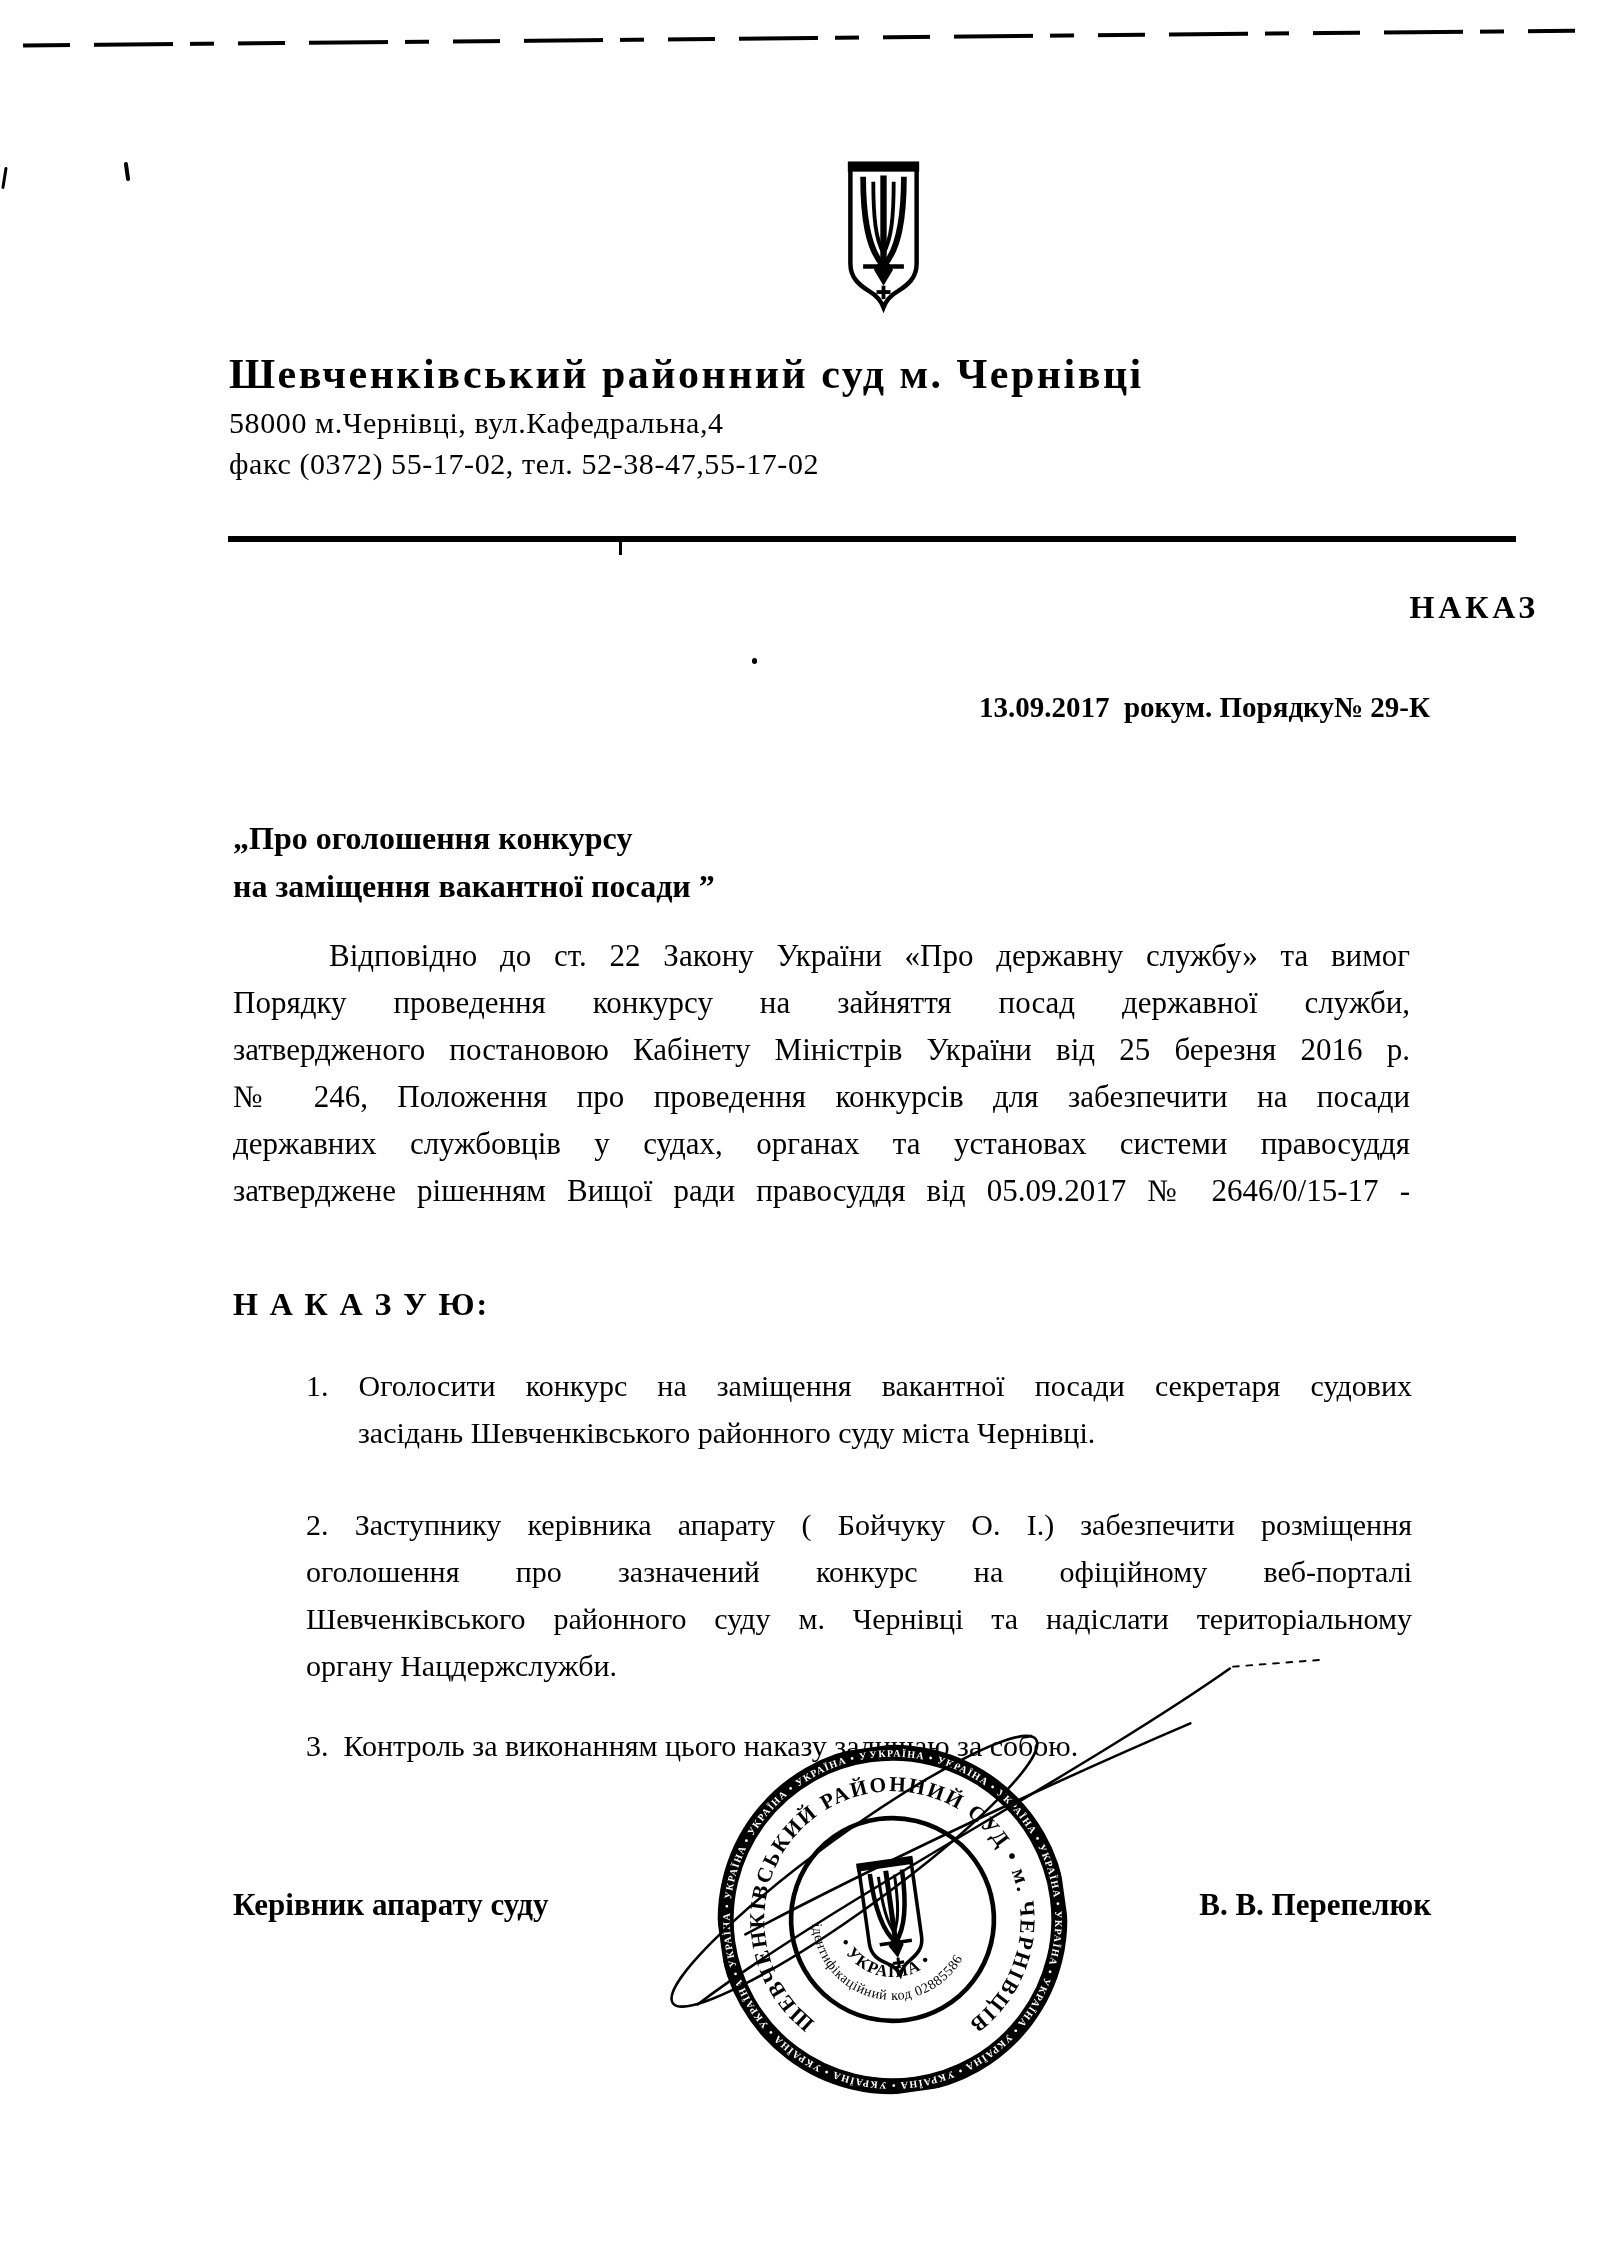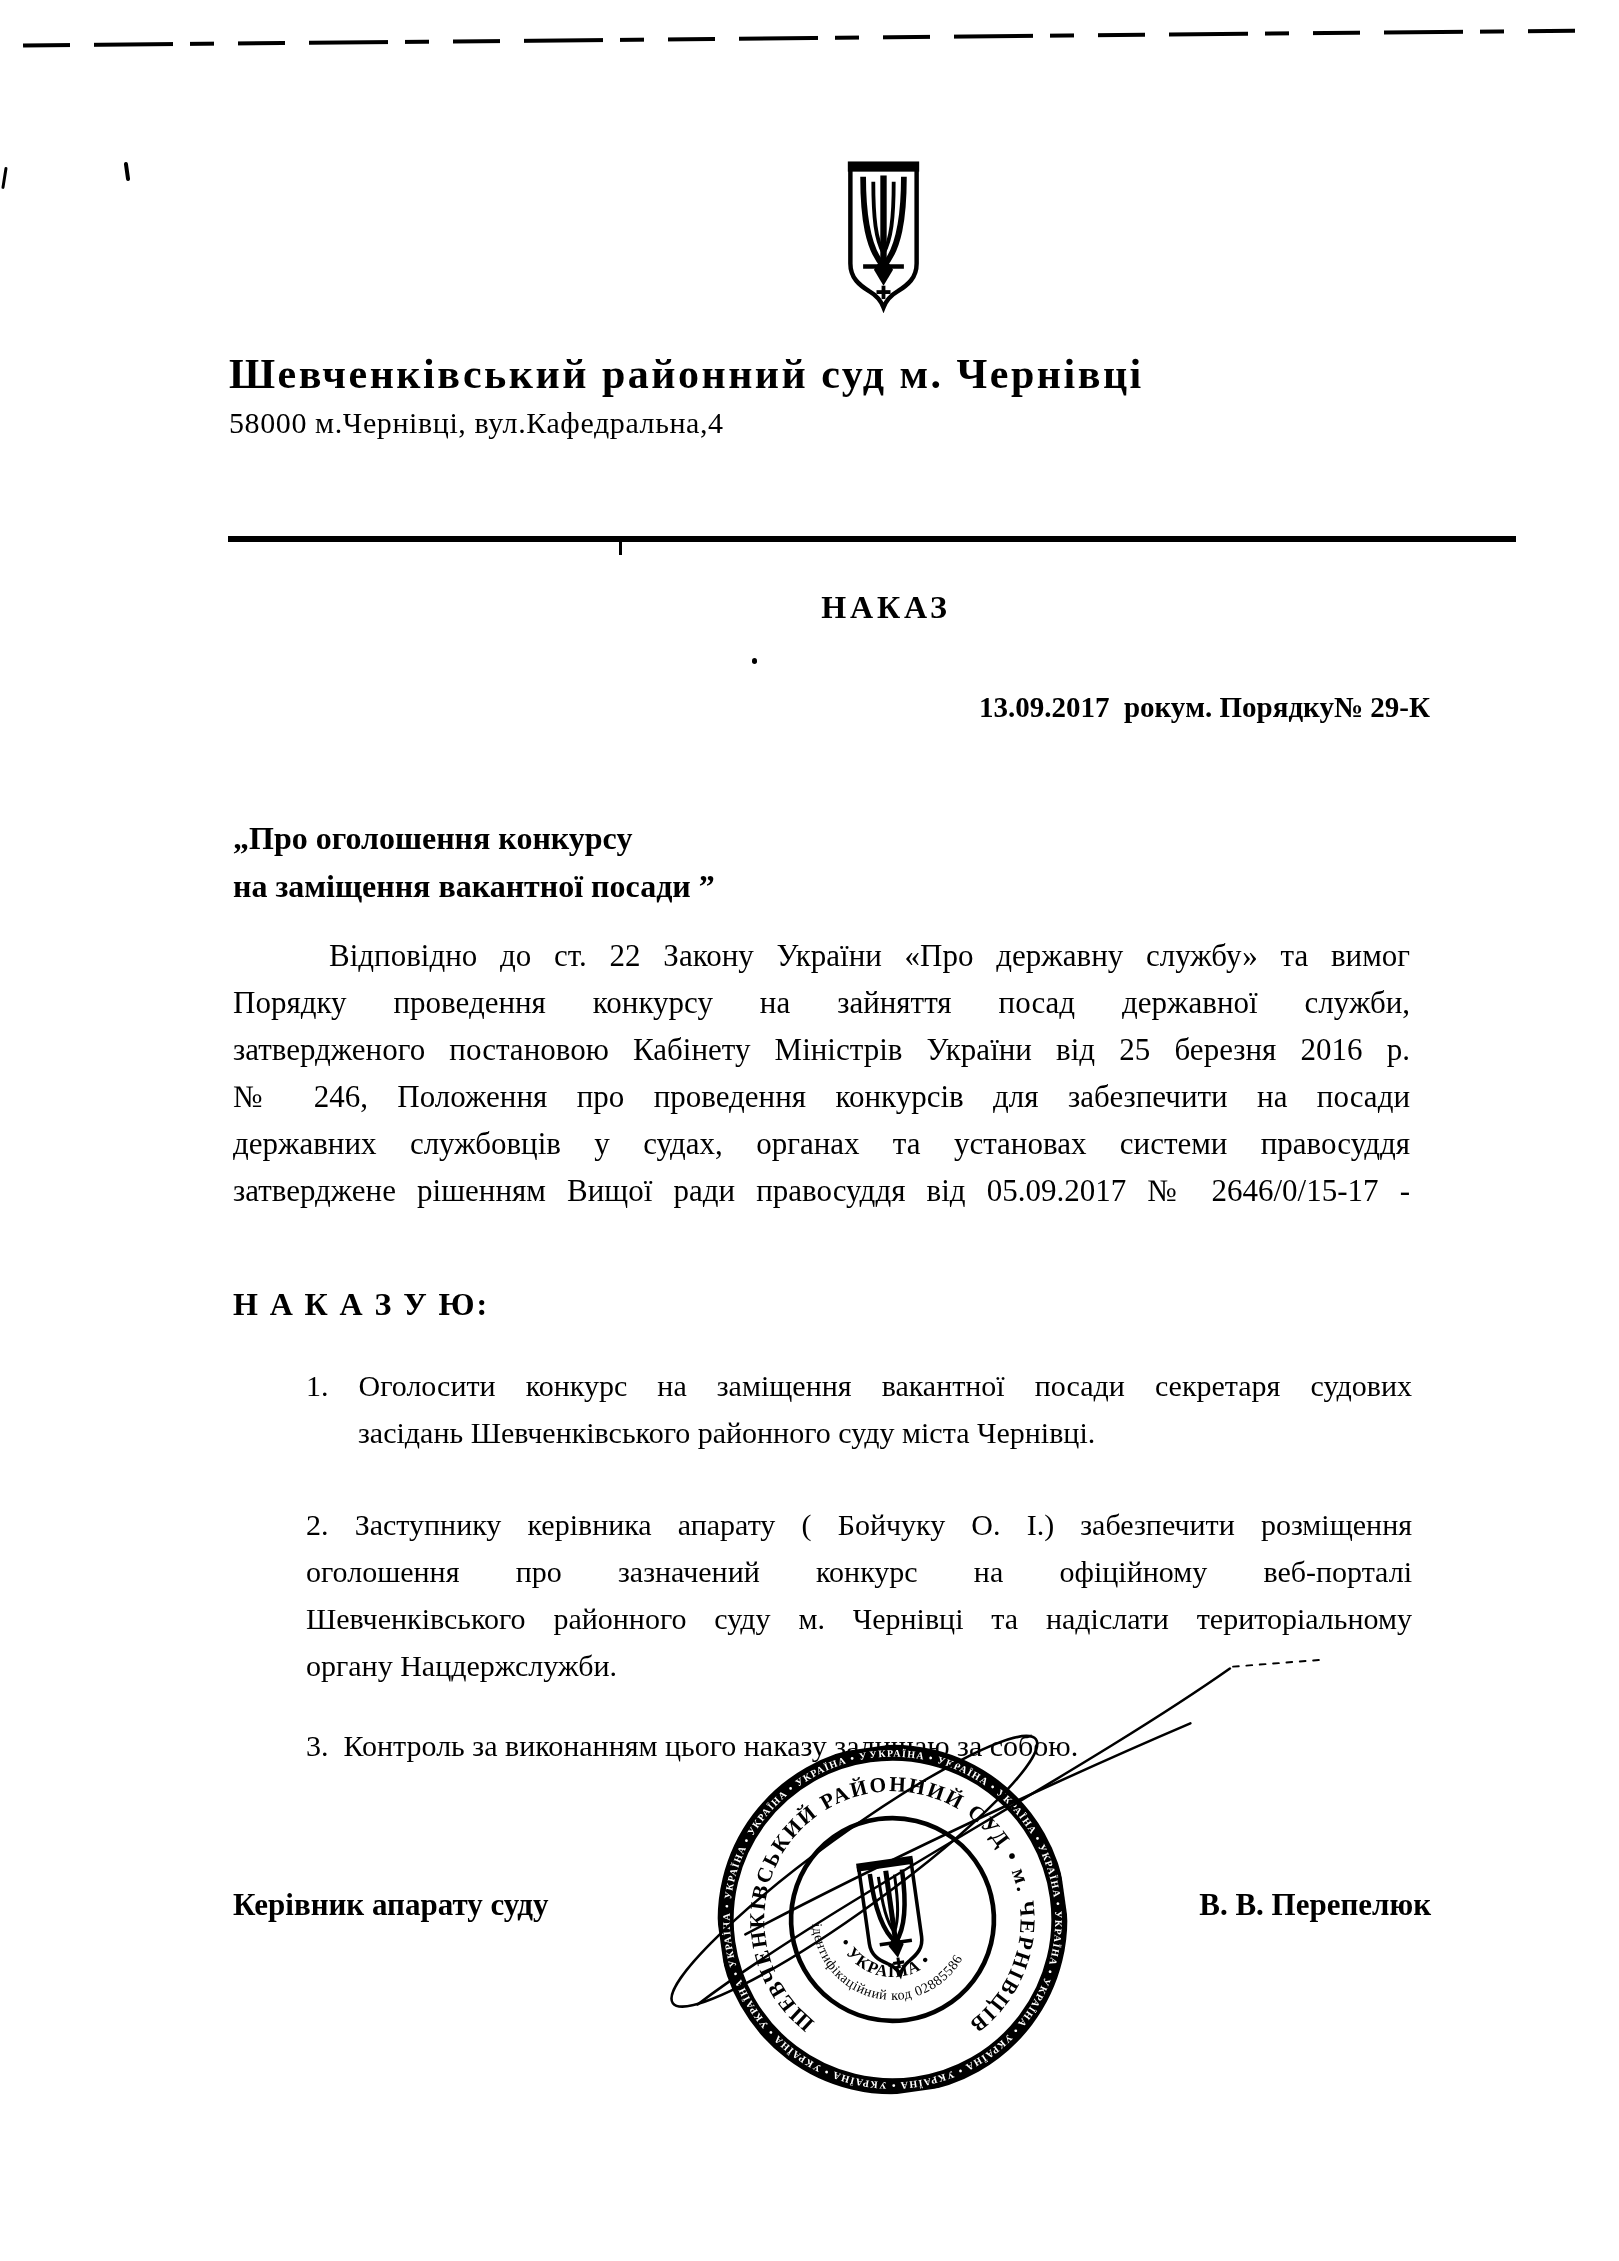--- a/index.html
+++ b/index.html
@@ -27,21 +27,21 @@
   .rule-tick { left:619px; top:542px; width:3.2px; height:12.7px; background:#000; }
 
   .emblem { left:844px; top:159px; width:79px; height:154px; }
 
   .head-block { left:229px; top:349px; width:1274px; text-align:left; }
   .court-name { font-size:42px; font-weight:bold; letter-spacing:2.5px; line-height:51px; }
   .addr { font-size:30px; line-height:36px; letter-spacing:0.6px; margin-top:5.1px; }
 
   .rule { left:228px; top:536px; width:1288px; height:6.4px; background:#000; }
 
-  .order-title { left:233px; top:589px; width:1306px; text-align:center;
+  .order-title { left:233px; top:589px; width:1306px; text-align:right;
                  font-size:32px; font-weight:bold; letter-spacing:3.8px; }
 
   .date-row { left:237px; top:691px; width:1193px; display:flex;
               justify-content:flex-end; font-size:29px; font-weight:bold; }
   .city-dot { left:752px; top:658px; width:5.1px; height:5.7px; background:#000; border-radius:50%; }
 
   .subject { left:233px; top:814px; width:956px;
              font-size:32px; font-weight:bold; line-height:48px; }
 
   .preamble { left:233px; top:932px; width:1177px; font-size:31px; }
@@ -87,20 +87,21 @@
 <div class="abs tick1"></div>
 <div class="abs tick2"></div>
 
 <svg class="abs emblem" viewBox="0 0 124 238">
   <use href="#trident"></use>
 </svg>
 
 <div class="abs head-block">
   <div class="court-name">Шевченківський районний суд  м. Чернівці</div>
   <div class="addr">58000 м.Чернівці, вул.Кафедральна,4</div>
+  <div class="addr">факс (0372) 55-17-02, тел. 52-38-47,55-17-02</div>
 </div>
 
 <div class="abs rule"></div>
 <div class="abs rule-tick"></div>
 
 <div class="abs order-title">НАКАЗ</div>
 
 <div class="abs city-dot"></div>
 <div class="abs date-row">
   <span class="pre">13.09.2017  року</span>

